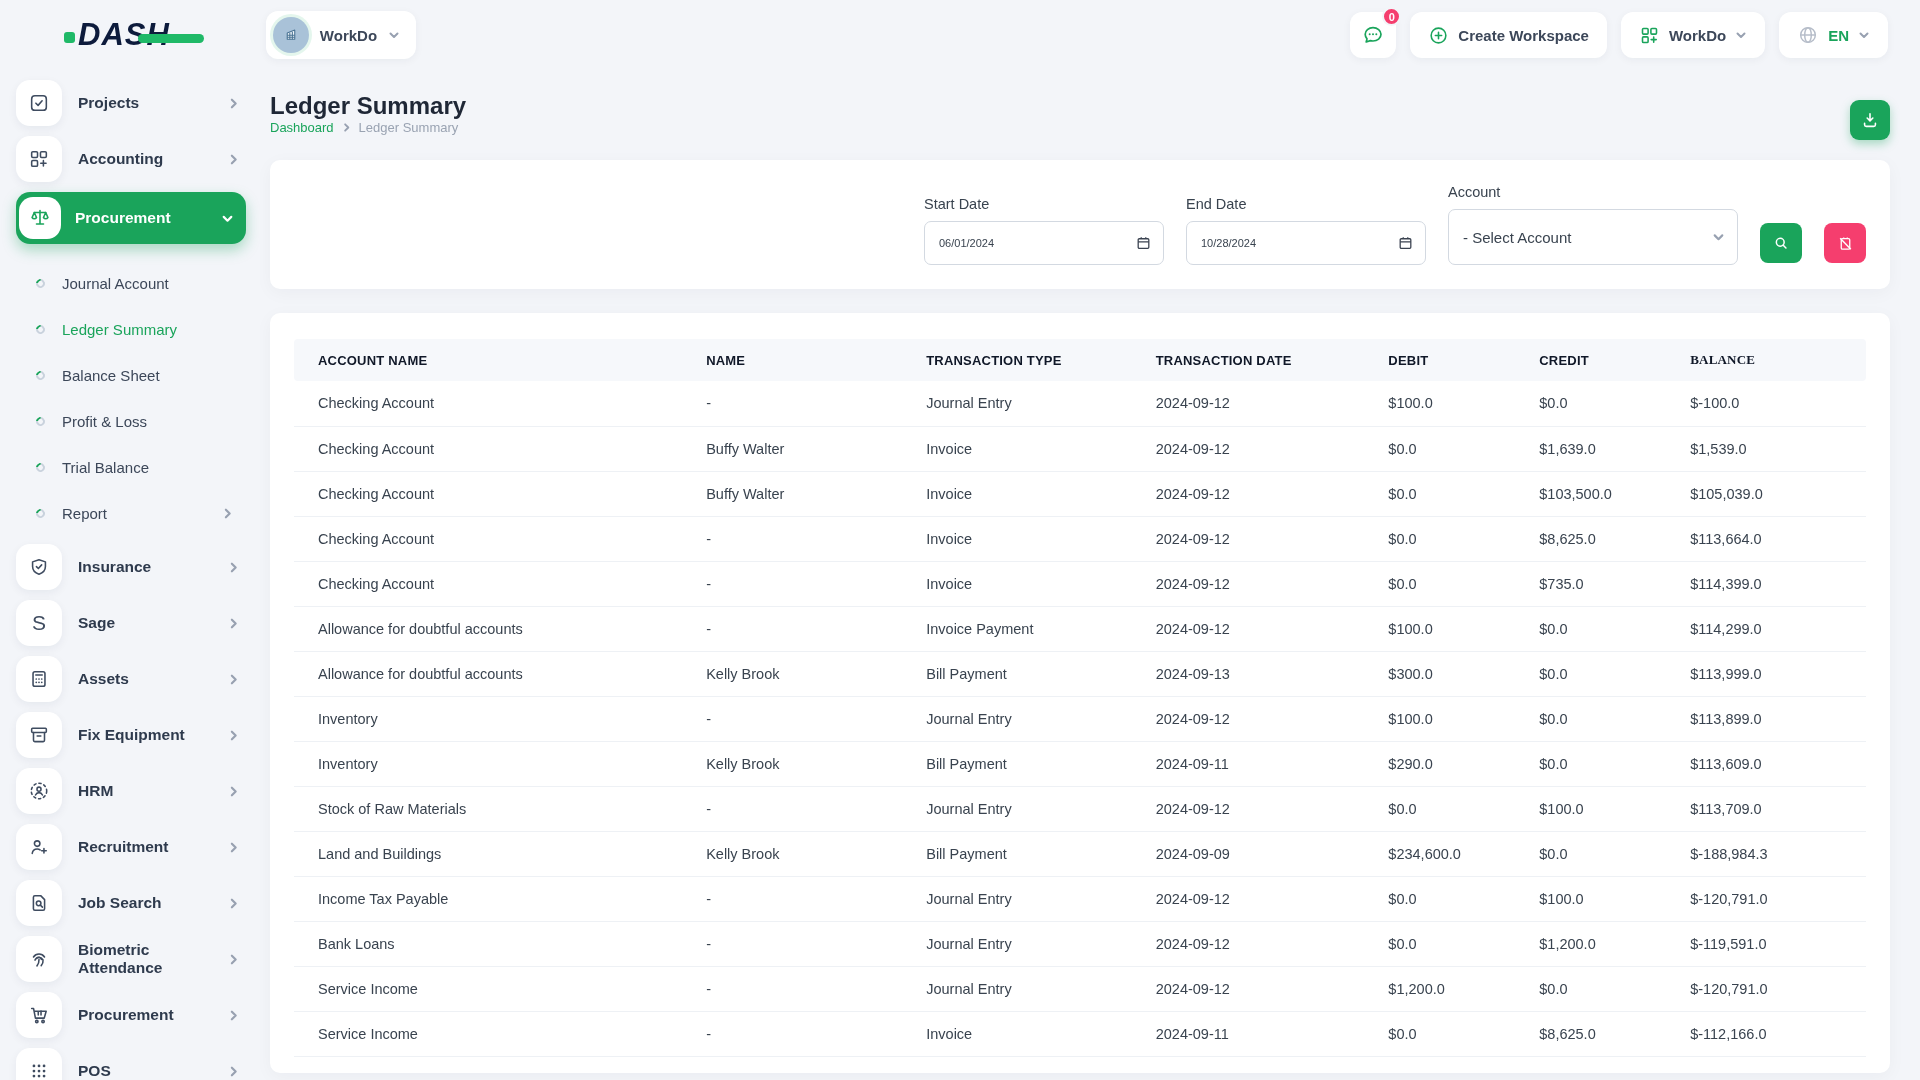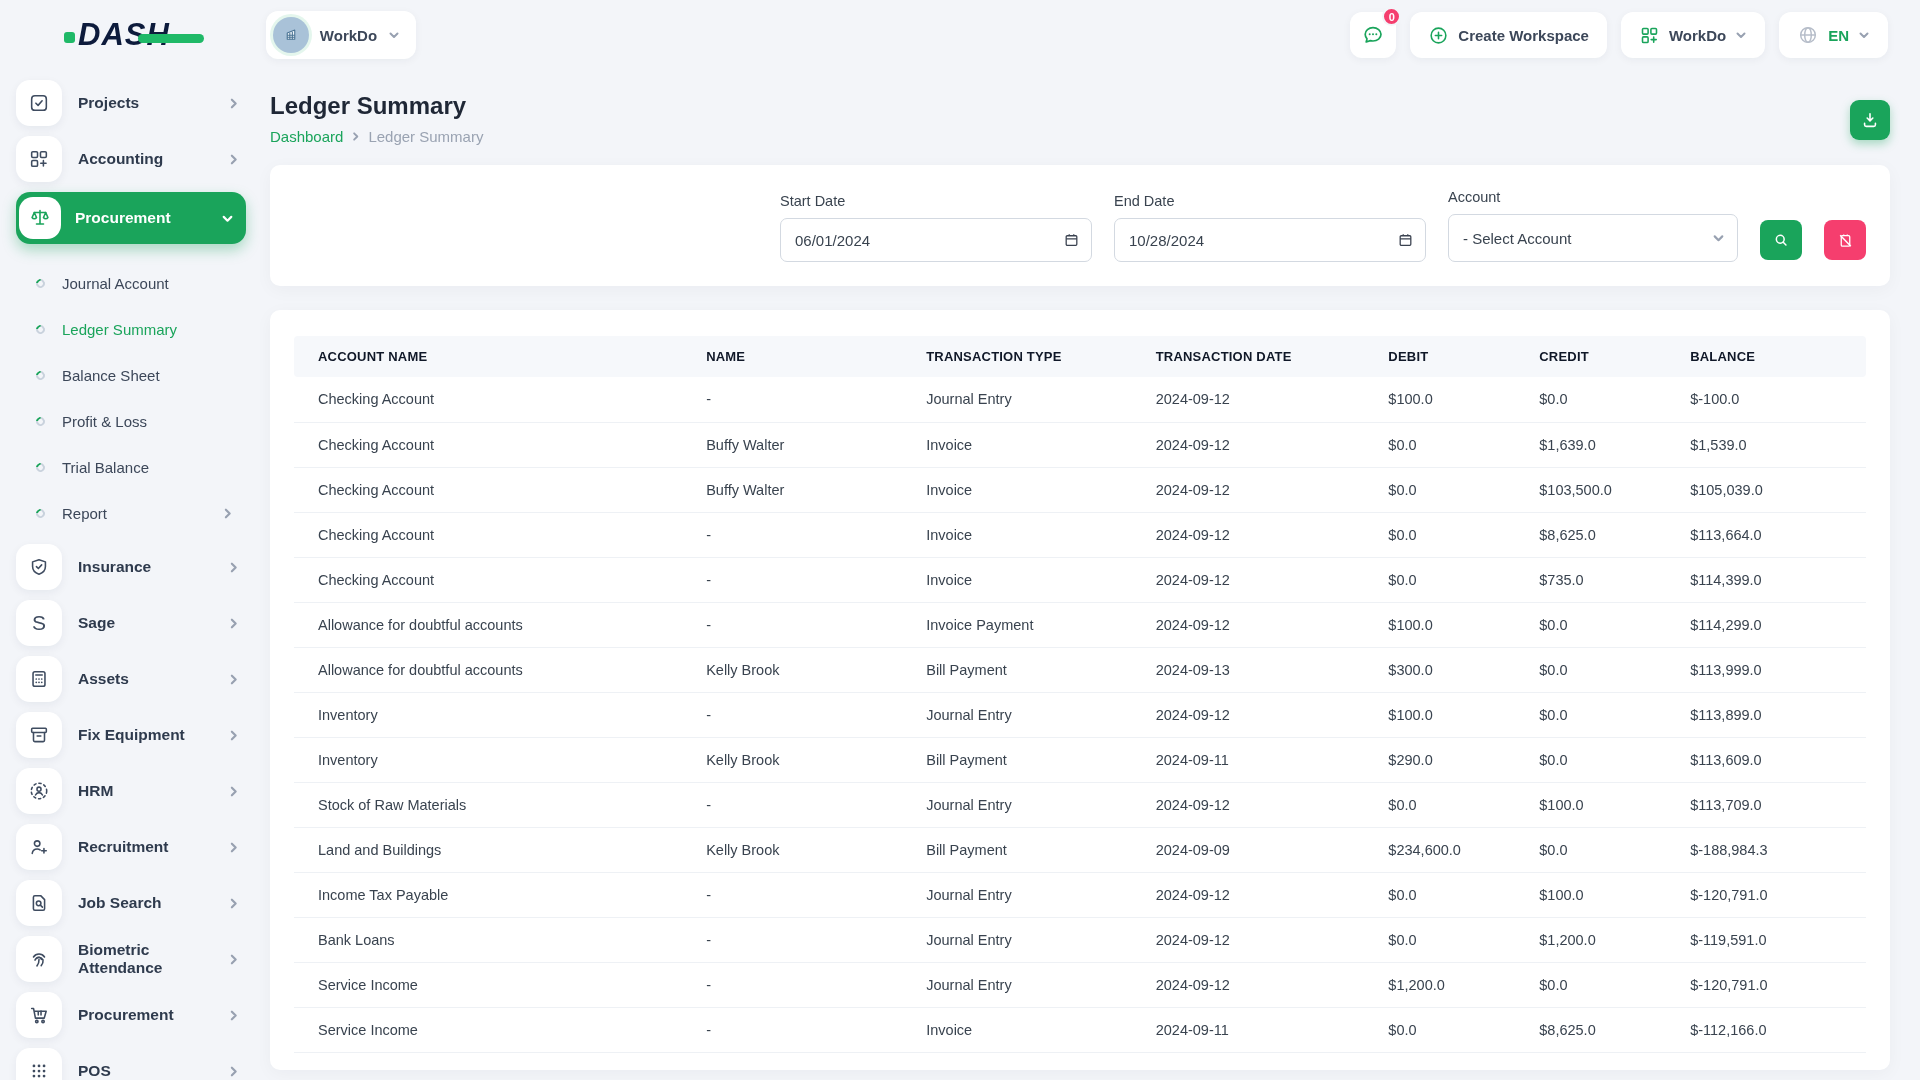--- a/index.html
+++ b/index.html
@@ -44,45 +44,45 @@
   .submenu { padding:6px 0 8px 0; }
   .sub-item { display:flex; align-items:center; height:46px; cursor:pointer; }
   .bullet { width:9px; height:9px; flex:none; margin-left:20px; border:2px solid #c9d2dd; border-top-color:#1aa45b; border-radius:50%; transform:rotate(-40deg); }
   .sub-label { flex:1; margin-left:17px; font-size:15px; font-weight:500; color:#3c4759; }
   .sub-item.active .sub-label { color:#1aa45b; }
   .sub-item .chev { margin-right:12px; }
 
   
   .page-head { display:flex; align-items:flex-start; margin-top:22px; }
   .page-title { font-size:24px; font-weight:600; color:#1f2736; }
-  .breadcrumb { display:flex; align-items:center; gap:7px; margin-top:8px; font-size:15px; }
+  .breadcrumb { display:flex; align-items:center; gap:7px; font-size:13px; }
   .bc-home { color:#1aa45b; cursor:pointer; }
   .bc-cur { color:#9aa3b2; }
   .dl-btn { margin-left:auto; margin-top:8px; width:40px; height:40px; border-radius:9px; background:#1aa45b; display:flex; align-items:center; justify-content:center; box-shadow:0 4px 10px rgba(26,164,91,.35); cursor:pointer; border:none; }
 
   
   .card { background:#fff; border-radius:10px; box-shadow:0 4px 18px rgba(20,30,60,.04); }
   .filter-card { margin-top:20px; padding:24px; display:flex; justify-content:flex-end; align-items:flex-end; gap:22px; }
   .field { display:flex; flex-direction:column; gap:9px; }
   .field label { font-size:14.5px; color:#39434f; }
   .in-wrap { position:relative; }
-  .in-wrap input { width:312px; height:44px; border:1px solid #d3d9e1; border-radius:7px; padding:0 40px 0 14px; font-size:15px; color:#39434f; font-family:inherit; background:#fff; outline:none; }
+  .in-wrap input { width:240px; height:44px; border:1px solid #d3d9e1; border-radius:7px; padding:0 40px 0 14px; font-size:11px; color:#39434f; font-family:inherit; background:#fff; outline:none; }
   .in-ico { position:absolute; right:12px; top:50%; transform:translateY(-50%); pointer-events:none; }
-  .sel-box { position:relative; width:290px; height:48px; border:1px solid #d3d9e1; border-radius:7px; display:flex; align-items:center; padding:0 36px 0 14px; font-size:15px; color:#39434f; cursor:pointer; background:#fff; }
+  .sel-box { position:relative; width:290px; height:56px; border:1px solid #d3d9e1; border-radius:7px; display:flex; align-items:center; padding:0 36px 0 14px; font-size:15px; color:#39434f; cursor:pointer; background:#fff; }
   .sel-chev { position:absolute; right:12px; top:50%; transform:translateY(-50%); }
   .sq-btn { width:42px; height:40px; border:none; border-radius:8px; display:flex; align-items:center; justify-content:center; cursor:pointer; margin-bottom:2px; }
   .sq-btn.green { background:#1aa45b; }
   .sq-btn.pink { background:#f53e6e; }
 
   
   .table-card { margin-top:24px; padding:26px 24px 8px; height:760px; }
   table { width:100%; border-collapse:collapse; }
   thead th { background:#f6f8fb; font-size:13px; font-weight:700; color:#101828; text-align:left; text-transform:uppercase; letter-spacing:.2px; padding:13px 16px; white-space:nowrap; }
   thead th:first-child { padding-left:24px; border-radius:4px 0 0 4px; }
-  thead th:last-child { border-radius:0 4px 4px 0; }
+  thead th:last-child { border-radius:0 4px 4px 0;font-family:Liberation Serif, serif; }
   tbody td { font-size:14.5px; color:#39434f; padding:0 16px; height:45px; border-bottom:1px solid #eef1f5; white-space:nowrap; }
   tbody td:first-child { padding-left:24px; }
 </style>
 </head>
 <body>
 
 <div class="topbar">
   <div class="logo">
     <span class="logo-dot"></span>
     <span class="logo-text">DASH</span>

